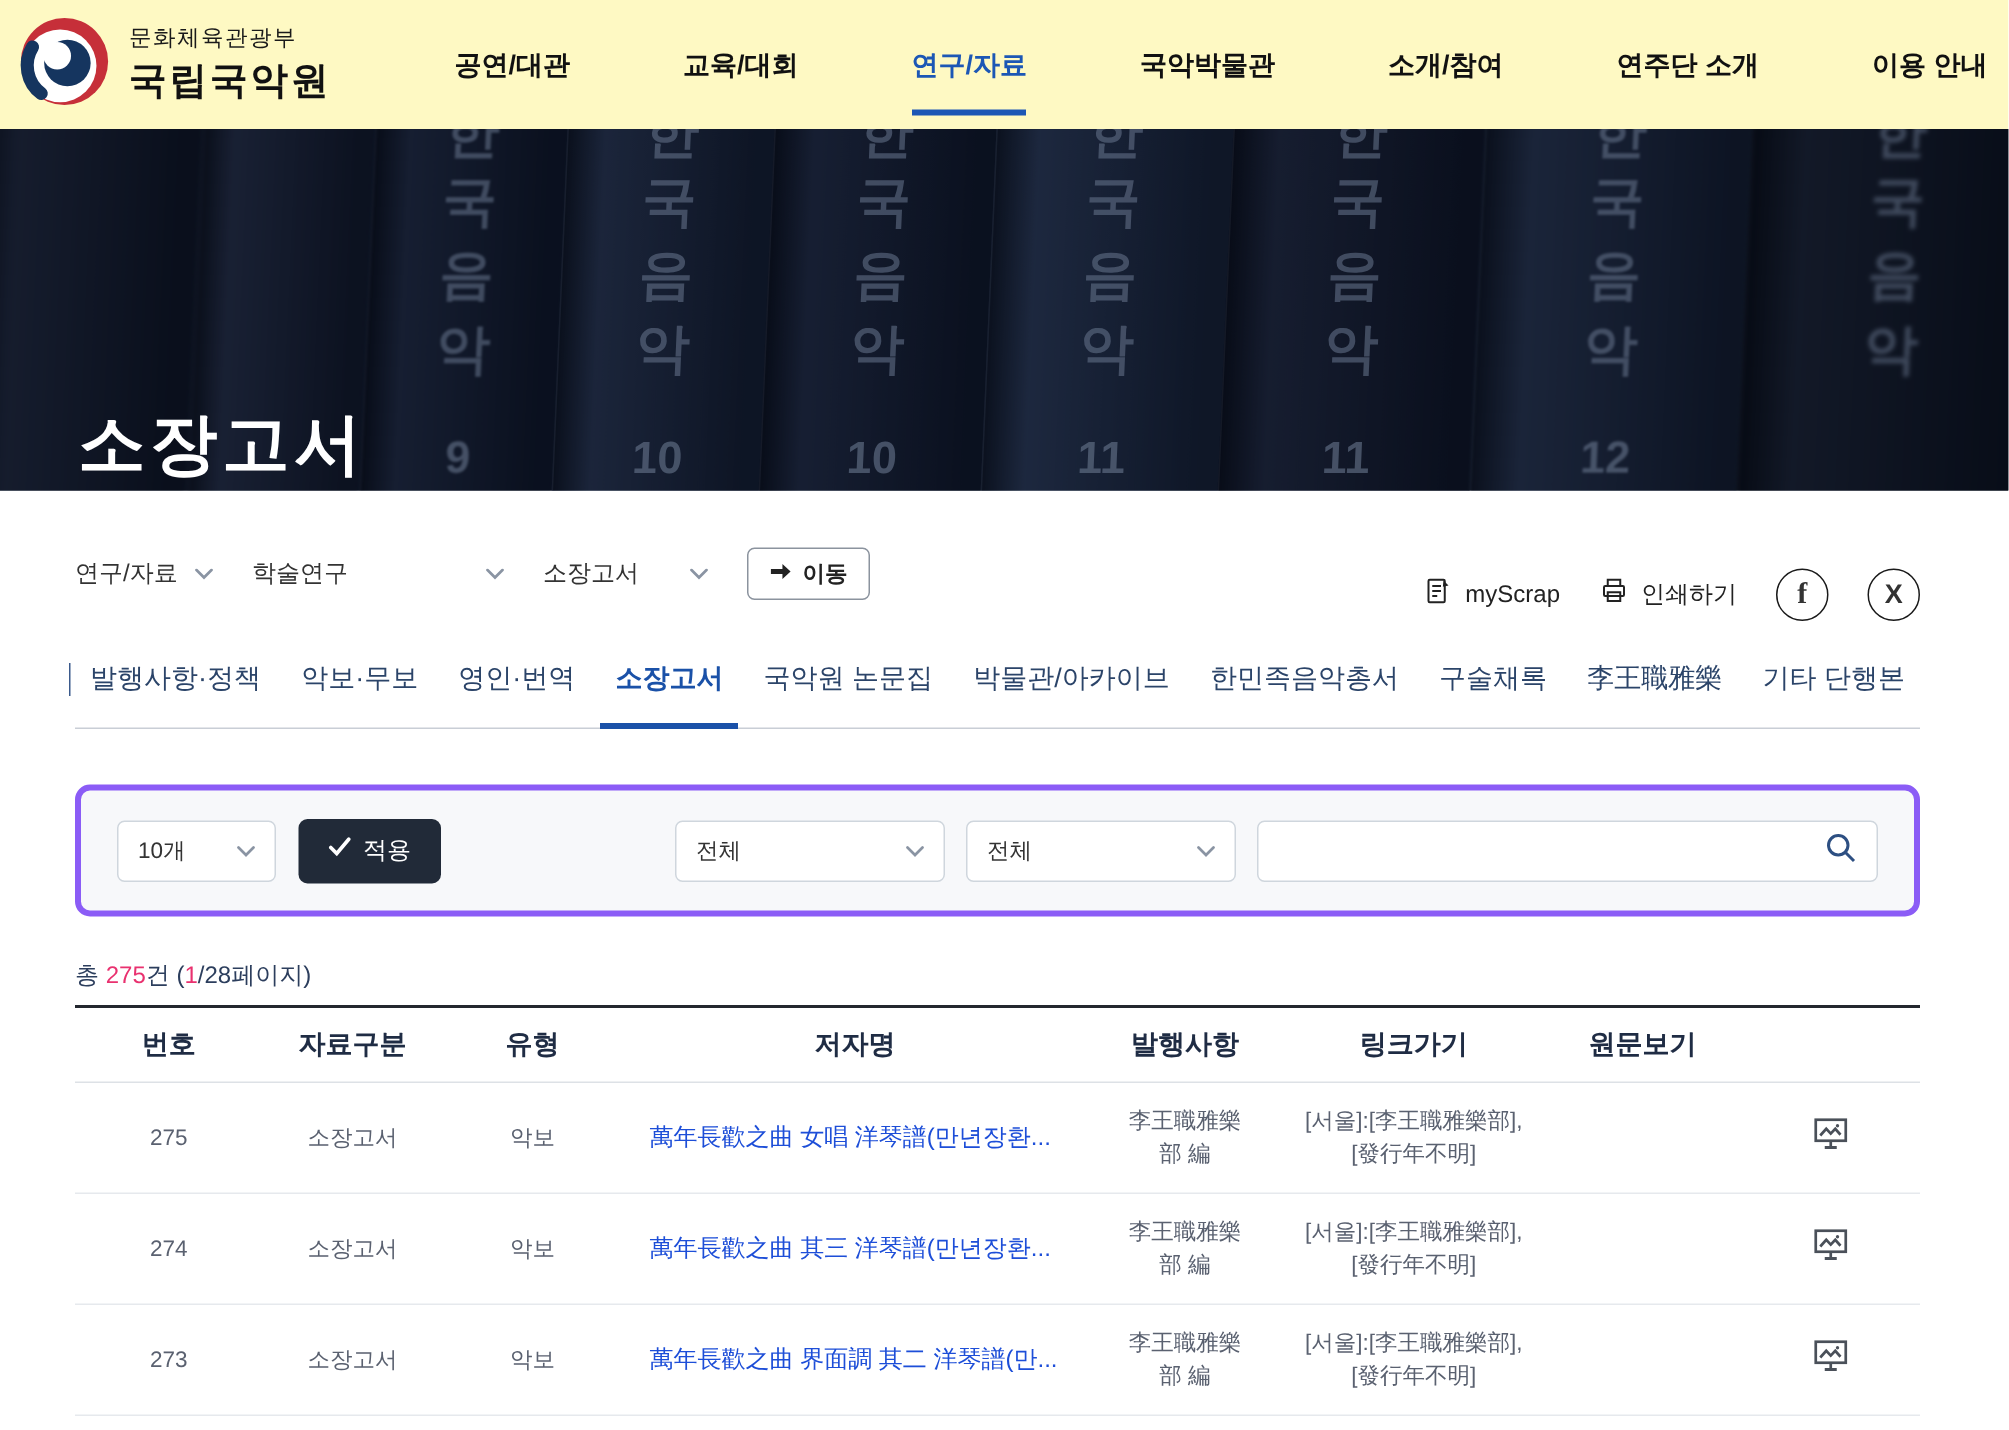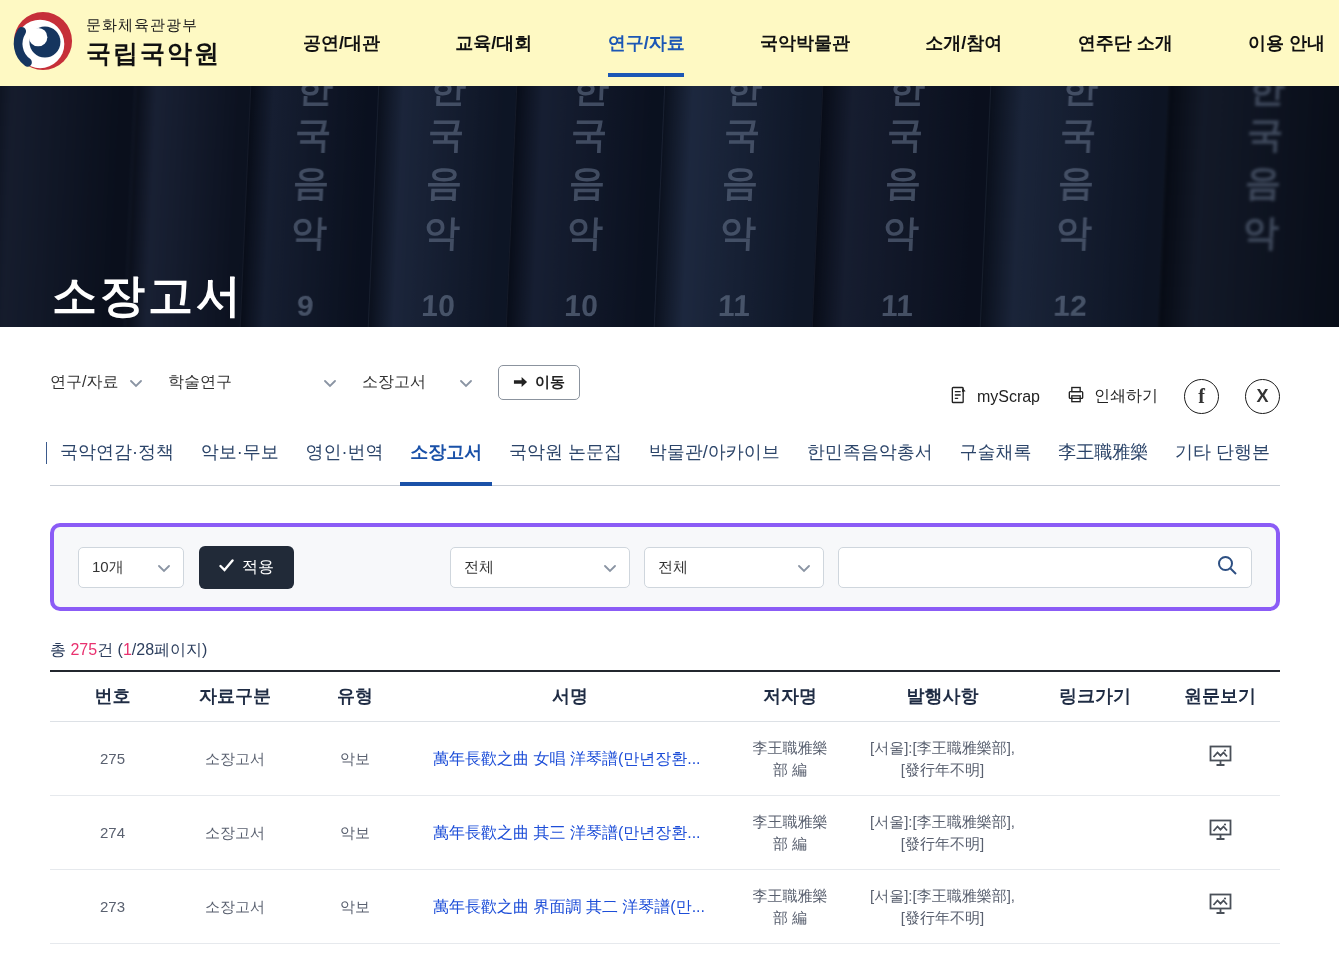--- a/index.html
+++ b/index.html
@@ -225,21 +225,21 @@
         <span>f</span>
       </div>
       <div class="sns-circle sns-x">
         <span>X</span>
       </div>
     </div>
   </div>
 </div>
 
 <div class="tabs">
-  <div class="tab">국악연감·정책</div>
+  <div class="tab">발행사항·정책</div>
   <div class="tab">악보·무보</div>
   <div class="tab">영인·번역</div>
   <div class="tab active">소장고서</div>
   <div class="tab">국악원 논문집</div>
   <div class="tab">박물관/아카이브</div>
   <div class="tab">한민족음악총서</div>
   <div class="tab">구술채록</div>
   <div class="tab">李王職雅樂</div>
   <div class="tab">기타 단행본</div>
 </div>
@@ -293,21 +293,20 @@
 <div class="content">
   <div class="results">
     <span>총 </span><span class="pink">275</span><span>건 (</span><span class="pink">1</span><span>/28페이지)</span>
   </div>
 
   <div class="table">
     <div class="t-row t-head">
       <div class="cell">번호</div>
       <div class="cell">자료구분</div>
       <div class="cell">유형</div>
-      <div class="cell">서명</div>
       <div class="cell">저자명</div>
       <div class="cell">발행사항</div>
       <div class="cell">링크가기</div>
       <div class="cell">원문보기</div>
     </div>
 
     <div class="t-row t-body-row">
       <div class="cell">275</div>
       <div class="cell">소장고서</div>
       <div class="cell">악보</div>

